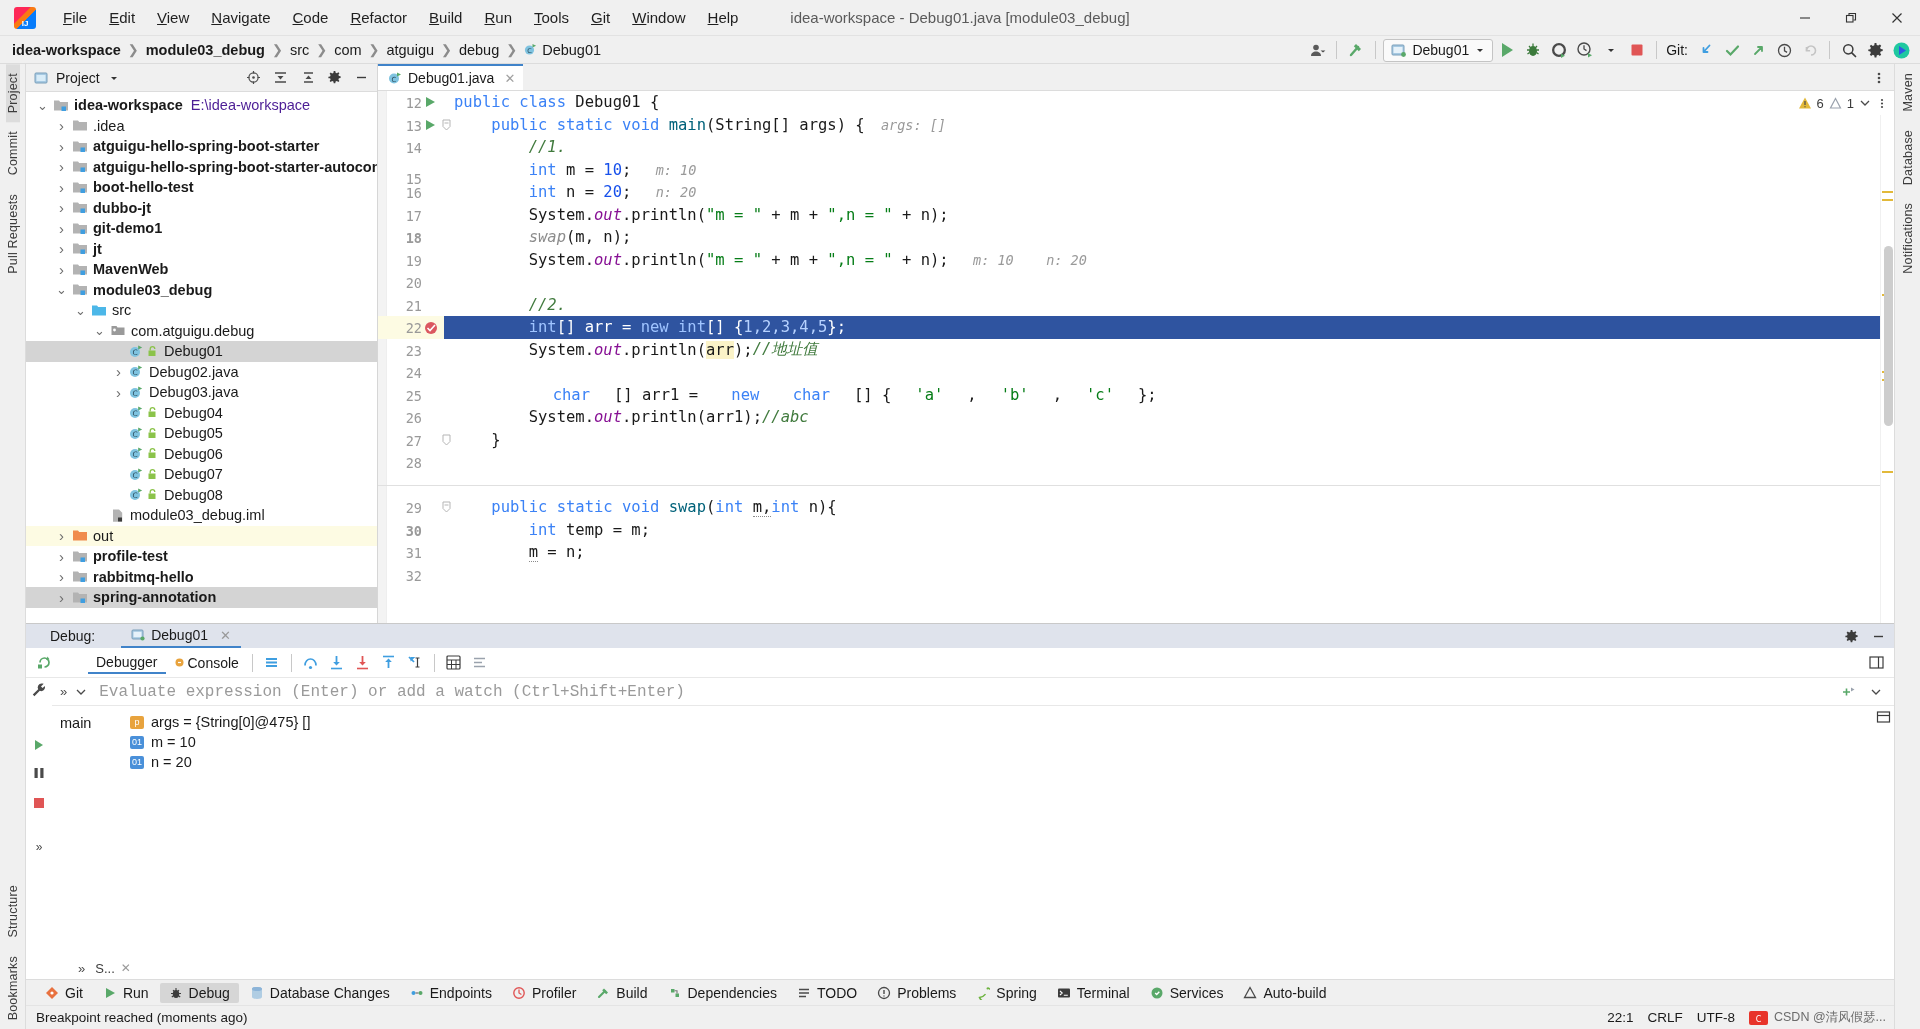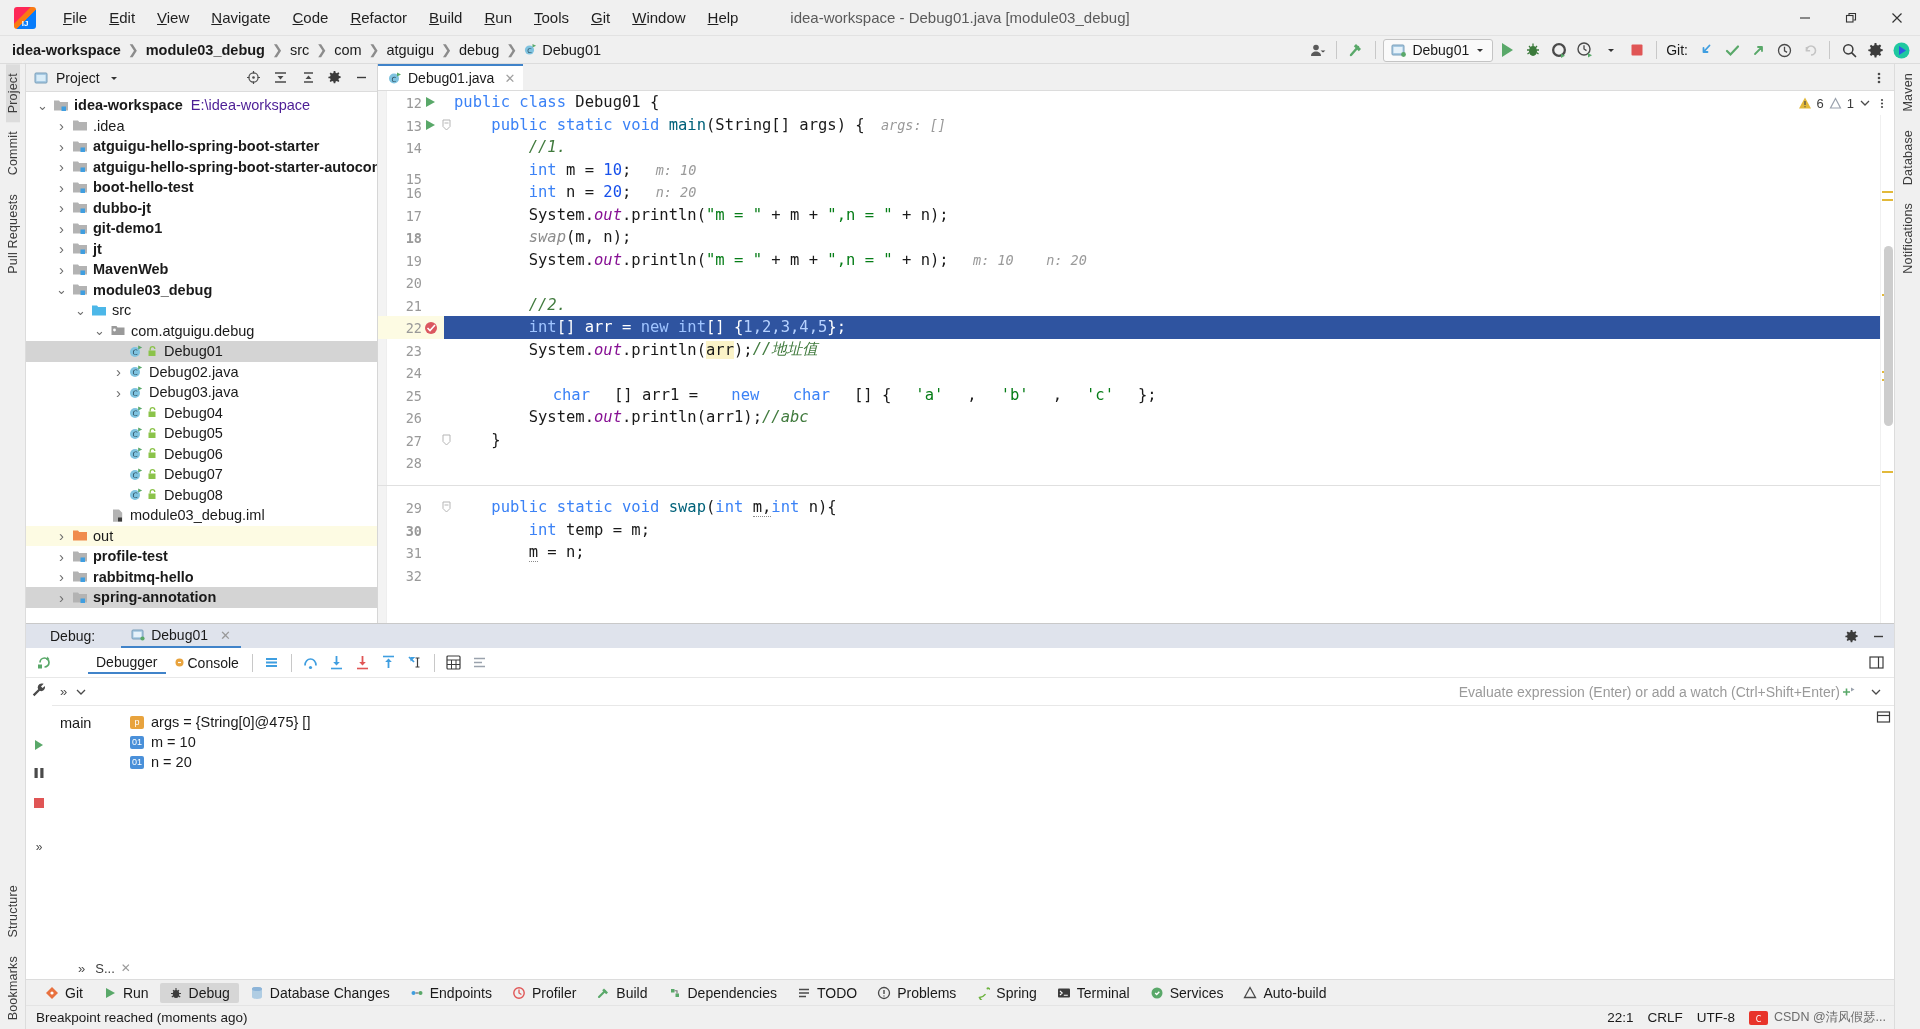--- a/index.html
+++ b/index.html
@@ -133,21 +133,21 @@
   
   .debug-panel{flex:1;display:flex;flex-direction:column;background:#fff;min-height:0;border-top:1px solid #c9c9c9;}
   .dbg-head{height:24px;background:#dfe3ec;display:flex;align-items:center;padding-left:24px;flex:0 0 24px;position:relative;font-size:14px;}
   .dbg-tab{display:flex;align-items:center;gap:6px;margin-left:26px;padding:0 10px;height:24px;border-bottom:2px solid #4083c9;}
   .dbg-head-right{position:absolute;right:8px;display:flex;gap:12px;align-items:center;}
   .dbg-toolbar{height:30px;display:flex;align-items:center;background:#fff;flex:0 0 30px;border-bottom:1px solid #e8e8e8;padding-left:6px;gap:2px;}
   .dbg-sub{display:flex;flex:1;min-height:0;}
   .dbg-left{width:26px;flex:0 0 26px;background:#fff;display:flex;flex-direction:column;align-items:center;padding-top:4px;gap:6px;}
   .dbg-main{flex:1;display:flex;flex-direction:column;min-width:0;}
   .eval-row{height:28px;display:flex;align-items:center;border-bottom:1px solid #e8e8e8;flex:0 0 28px;position:relative;}
-  .eval-input{flex:1;font-family:Liberation Sans, sans-serif;font-size:14px;color:#9a9a9a;padding-left:12px;text-align:right;}
+  .eval-input{flex:1;font-family:Liberation Mono, monospace;font-size:16px;color:#9a9a9a;padding-left:12px;}
   .frames{width:70px;flex:0 0 70px;background:#fff;padding-top:6px;}
   .vars{flex:1;padding-top:6px;}
   .vrow{height:20px;display:flex;align-items:center;font-size:14.5px;padding-left:8px;white-space:nowrap;}
   .badge{width:14px;height:13px;border-radius:2px;font-size:9px;color:#fff;display:inline-flex;align-items:center;justify-content:center;margin-right:7px;font-family:"Liberation Sans",sans-serif;}
   .dbg-right-strip{width:22px;flex:0 0 22px;background:#fff;display:flex;justify-content:center;padding-top:4px;}
   .dbg-bottom-tabs{height:22px;display:flex;align-items:center;gap:10px;padding-left:26px;font-size:13px;color:#3c3c3c;}
 
   
   .botbar{height:26px;background:#f0f0f0;border-top:1px solid #dcdcdc;display:flex;align-items:center;flex:0 0 26px;padding-left:10px;gap:2px;}
   .bb{display:flex;align-items:center;gap:6px;padding:2px 9px;font-size:14px;cursor:default;border-radius:2px;}

